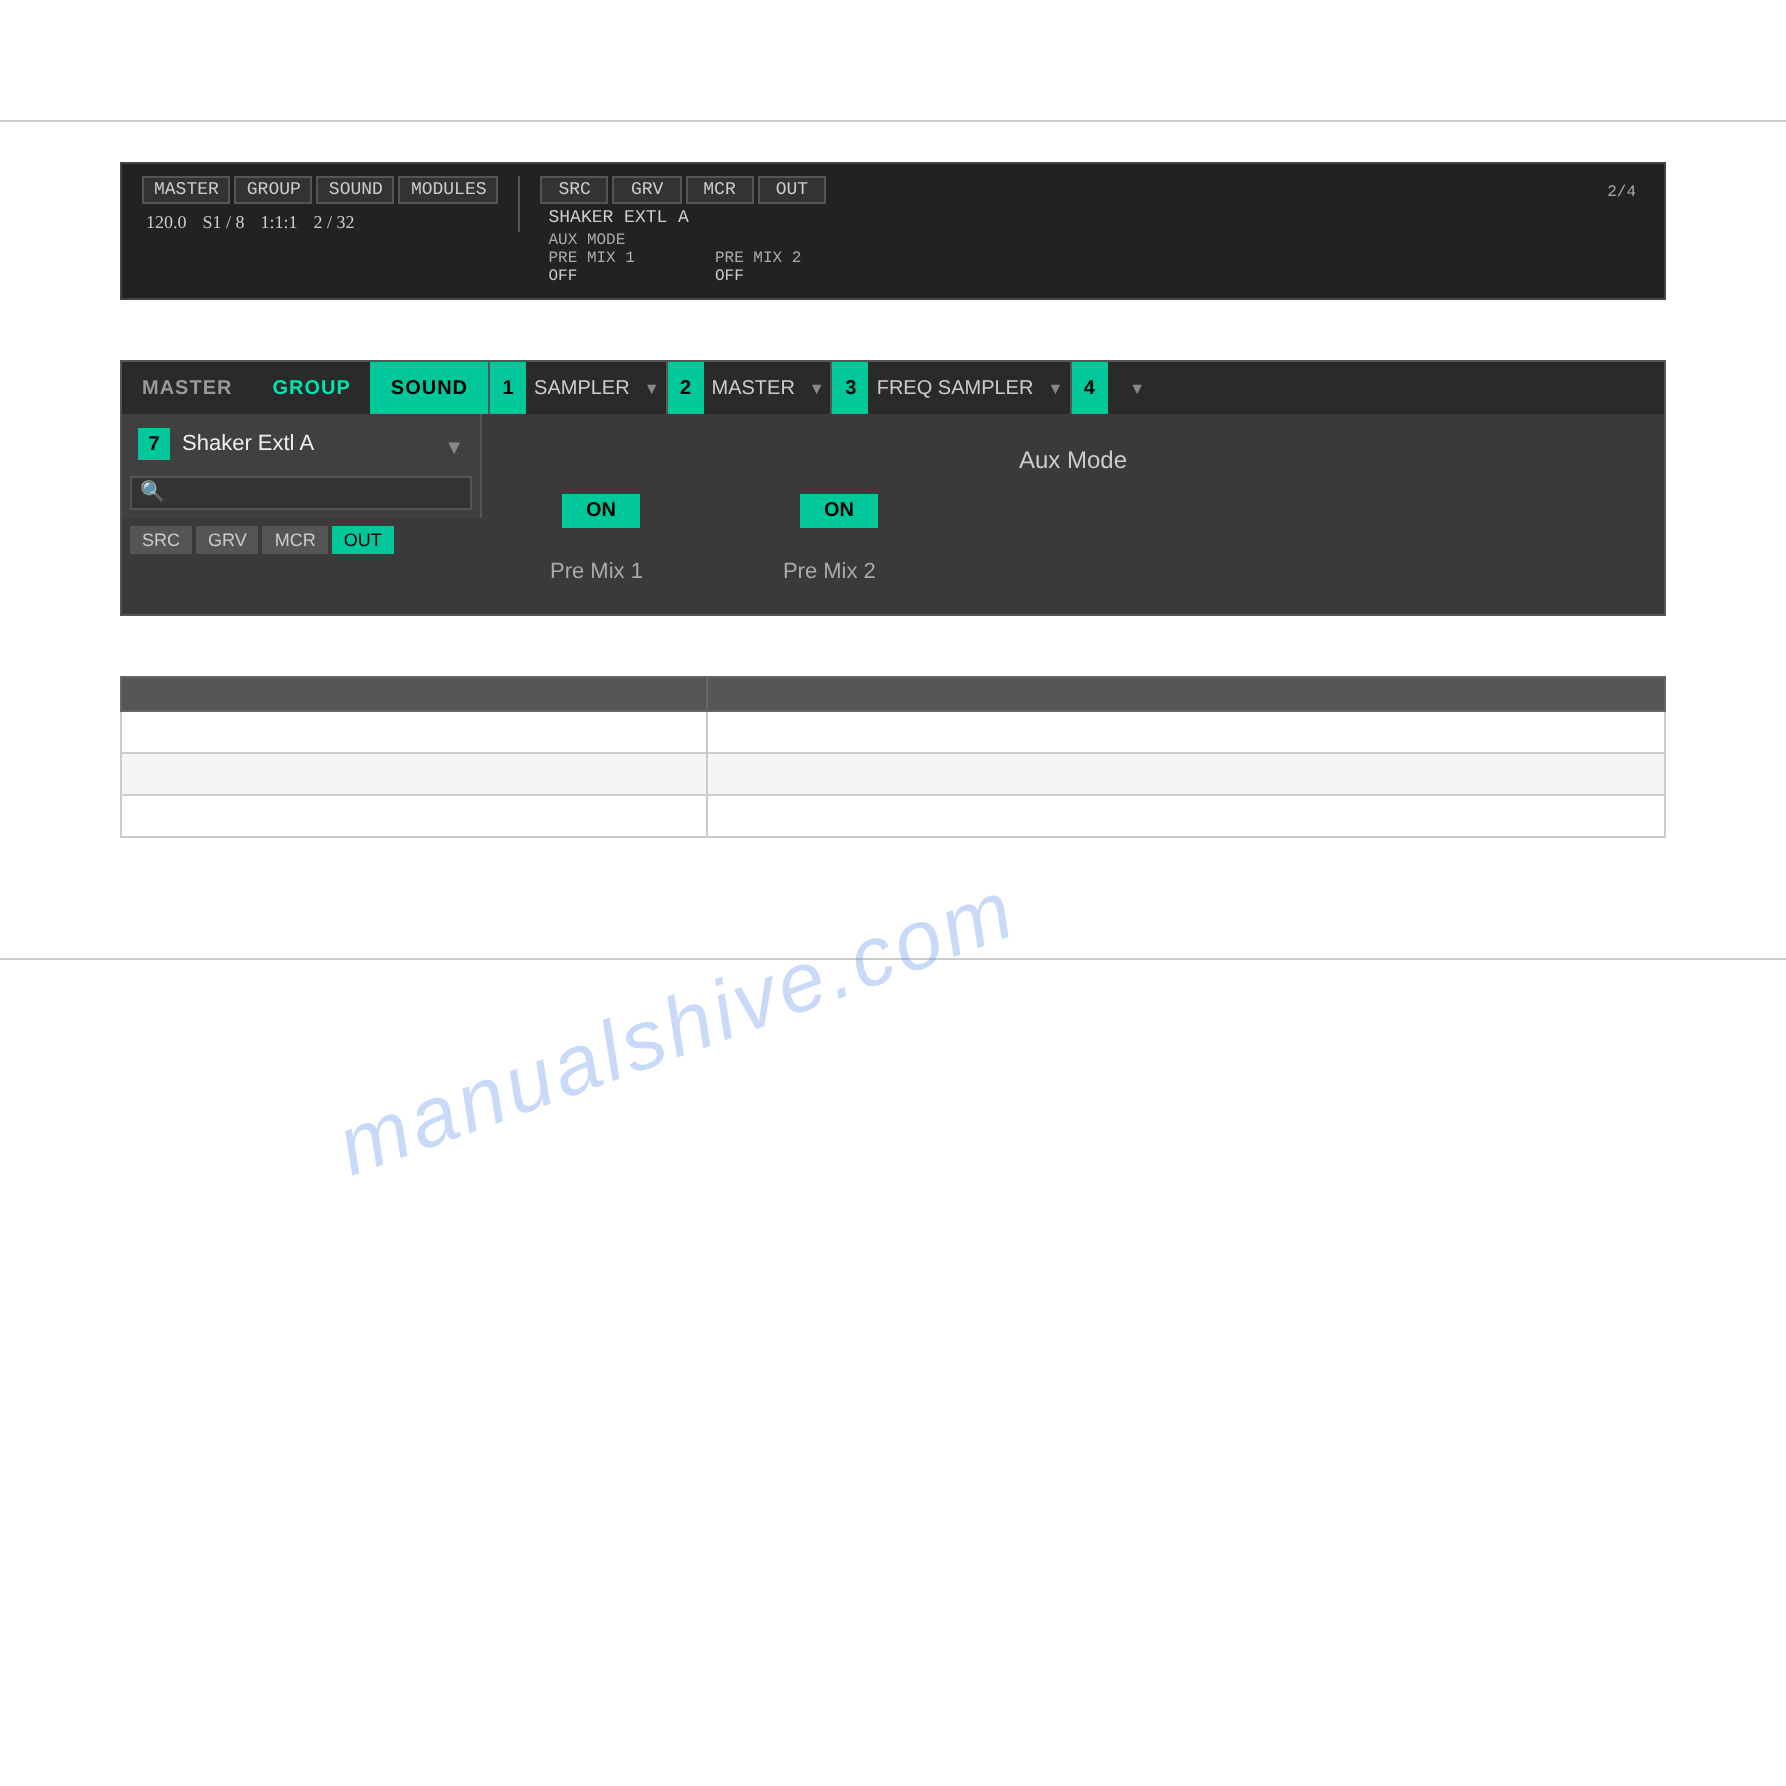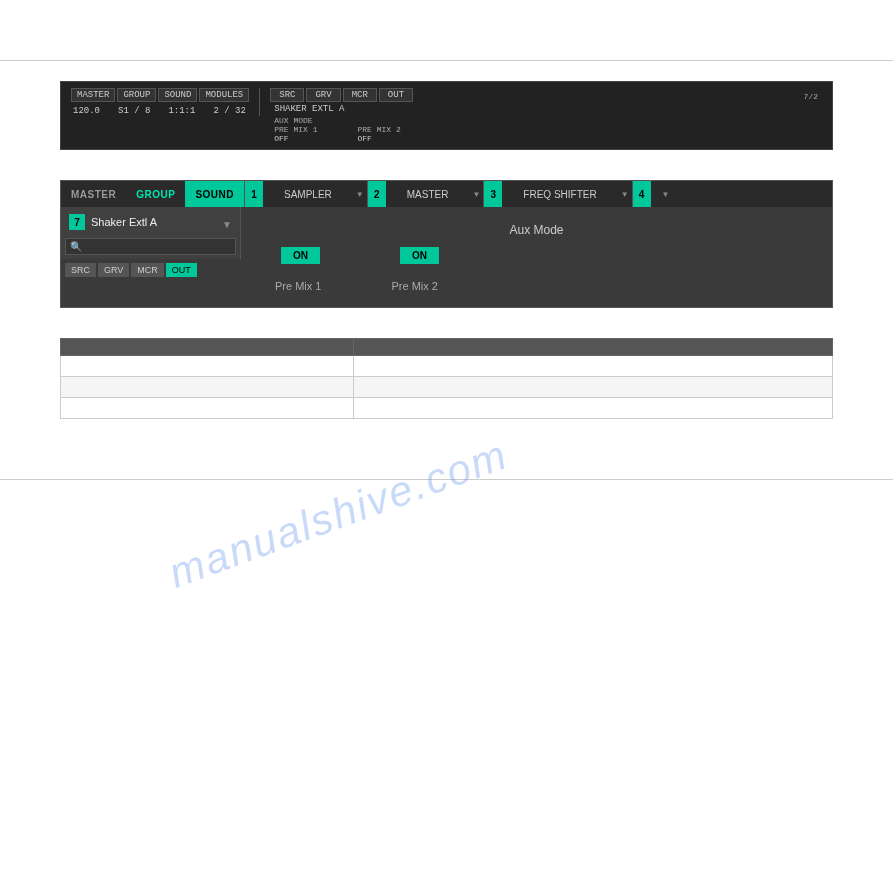--- a/index.html
+++ b/index.html
@@ -61,24 +61,24 @@
       border: 1px solid #555;
       color: #ccc;
       font-size: 9px;
       padding: 1px 5px;
       font-family: 'Courier New', monospace;
       cursor: pointer;
     }
 
     .transport-values {
       display: flex;
-      gap: 18px;
+      gap: 8px;
       color: #ccc;
       font-size: 9px;
-      font-family: Liberation Mono, monospace;
+      font-family: Liberation Serif, serif;
       padding: 0 2px;
     }
 
     .transport-right {
       display: flex;
       flex-direction: column;
       flex: 1;
     }
 
     .transport-right-tabs {
@@ -205,21 +205,21 @@
       height: 100%;
       display: flex;
       align-items: center;
       min-width: 18px;
       justify-content: center;
     }
 
     .plugin-name {
       color: #ccc;
       font-size: 10px;
-      padding: 4px 21px;
+      padding: 4px 4px;
       cursor: pointer;
       display: flex;
       align-items: center;
       height: 100%;
     }
 
     .plugin-arrow {
       color: #888;
       font-size: 8px;
       padding: 0 3px;
@@ -438,21 +438,21 @@
       </div>
     </div>
     <div class="transport-right">
       <div style="display:flex; align-items:center;">
         <div class="transport-right-tabs">
           <div class="transport-right-tab">SRC</div>
           <div class="transport-right-tab">GRV</div>
           <div class="transport-right-tab">MCR</div>
           <div class="transport-right-tab">OUT</div>
         </div>
-        <span class="transport-page">7/2</span>
+        <span class="transport-page">2/4</span>
       </div>
       <div class="transport-name">SHAKER EXTL A</div>
       <div class="transport-mode-row">
         <span class="mode-label">AUX MODE</span>
       </div>
       <div class="premix-row">
         <div class="premix-item">
           <span class="premix-label">PRE MIX 1</span>
           <span class="premix-value">OFF</span>
         </div>
@@ -481,21 +481,21 @@
       <div class="plugin-slot">
         <div class="plugin-separator"></div>
         <span class="plugin-num">2</span>
         <span class="plugin-name">MASTER</span>
         <span class="plugin-arrow">▼</span>
       </div>
 
       <div class="plugin-slot">
         <div class="plugin-separator"></div>
         <span class="plugin-num">3</span>
-        <span class="plugin-name">FREQ SHIFTER</span>
+        <span class="plugin-name">FREQ SAMPLER</span>
         <span class="plugin-arrow">▼</span>
       </div>
 
       <div class="plugin-slot">
         <div class="plugin-separator"></div>
         <span class="plugin-num">4</span>
         <span class="plugin-empty"></span>
         <span class="plugin-arrow">▼</span>
       </div>
     </div>

